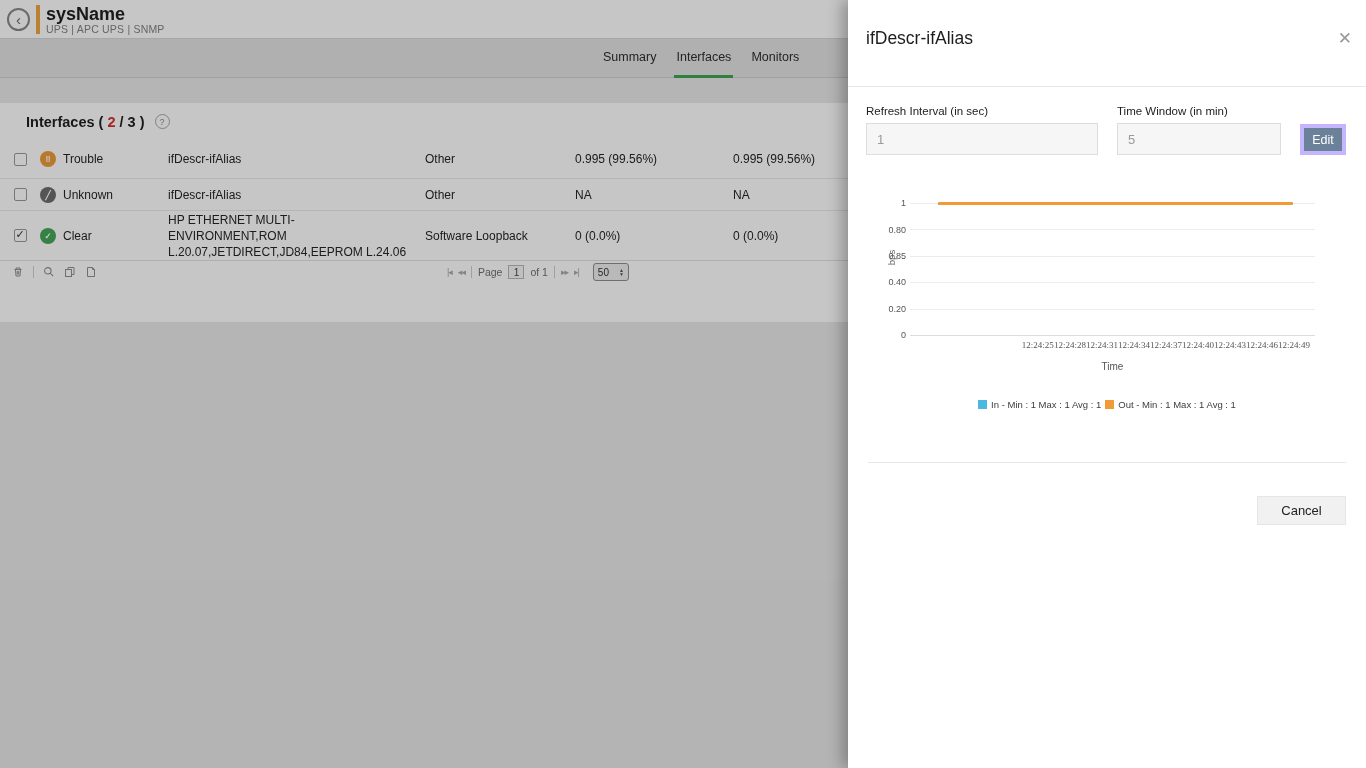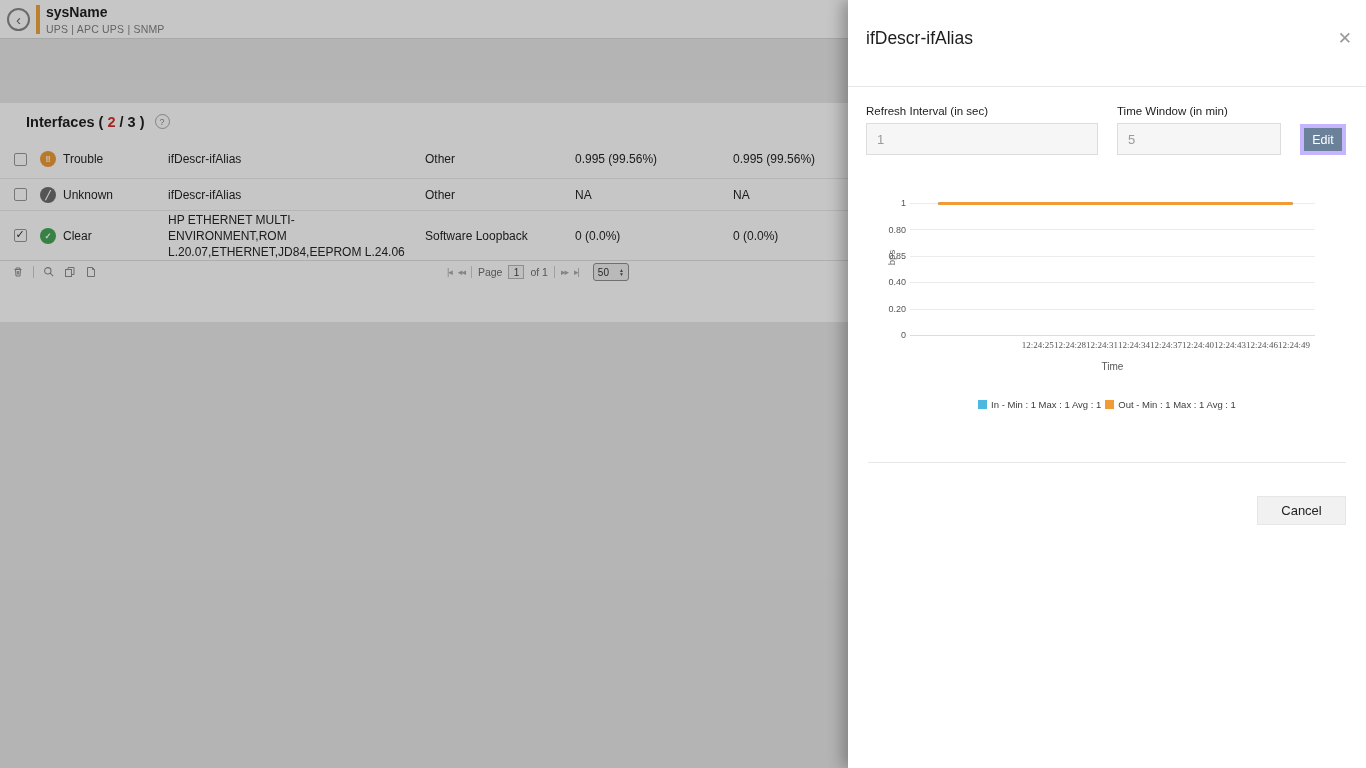--- a/index.html
+++ b/index.html
@@ -5,21 +5,21 @@
   * { margin:0; padding:0; box-sizing:border-box; }
   html,body { width:1366px; height:768px; overflow:hidden; }
   body { font-family:"Liberation Sans", sans-serif; background:#e8e8e8; }
   .app { position:relative; width:1366px; height:768px; overflow:hidden; }
 
   
   .left-app { position:absolute; left:0; top:0; width:848px; height:768px; }
   .topbar { position:absolute; left:0; top:0; width:100%; height:39px; background:#ffffff; border-bottom:1px solid #d8d8d8; }
   .back-btn { position:absolute; left:7px; top:8px; width:23px; height:23px; border-radius:50%; border:2px solid #8a8a8a; background:transparent; color:#666; font-size:15px; line-height:19px; text-align:center; cursor:pointer; padding:0; }
   .accent-bar { position:absolute; left:36px; top:5px; width:4px; height:29px; }
-  .dev-title { position:absolute; left:46px; top:4px; font-size:14px; font-weight:bold; color:#1f1f1f; }
+  .dev-title { position:absolute; left:46px; top:4px; font-size:18px; font-weight:bold; color:#1f1f1f; }
   .dev-sub { position:absolute; left:46px; top:23px; font-size:10.5px; color:#828282; letter-spacing:.2px; }
 
   .tabbar { position:absolute; left:0; top:39px; width:100%; height:39px; background:#e3e3e3; border-bottom:1px solid #cfcfcf; }
   .tabs { position:absolute; left:601px; top:0; height:39px; display:flex; gap:16px; }
   .tab { font-size:12.5px; color:#2e2e2e; line-height:37px; padding:0 2px; cursor:pointer; }
   .tab.active { box-shadow: inset 0 -3px 0 #3fa553; }
 
   .content { position:absolute; left:0; top:79px; width:100%; height:500px; background:#e9e9e9; }
   .card { position:absolute; left:0; top:24px; width:848px; height:219px; background:#ffffff; }
   .card-header { position:relative; height:37px; padding-left:26px; display:flex; align-items:center; }
@@ -88,20 +88,27 @@
   <div class="left-app">
     <div class="topbar">
       <button class="back-btn">
         <span>‹</span>
       </button>
       <div class="accent-bar" style="background: rgb(240, 166, 64);"></div>
       <div class="dev-title">sysName</div>
       <div class="dev-sub">UPS | APC UPS  | SNMP</div>
     </div>
 
+    <div class="tabbar">
+      <div class="tabs">
+        <div class="tab">Summary</div>
+        <div class="tab active">Interfaces</div>
+        <div class="tab">Monitors</div>
+      </div>
+    </div>
 
     <div class="content">
       <div class="card">
         <div class="card-header">
           <span class="card-title">
             <span>Interfaces</span>&nbsp;<span>(</span>&nbsp;<span class="count-red">2</span>&nbsp;<span>/</span>&nbsp;<span>3</span>&nbsp;<span>)</span>
           </span>
           <span class="help-badge">?</span>
         </div>
 
@@ -135,21 +142,21 @@
         </div>
 
         <div class="tbl-row row3">
           <div class="cb-cell">
               <input type="checkbox" class="cbx" checked="checked" style="">
             </div>
           <div class="td status-cell">
             <span class="sicon" style="background: rgb(70, 167, 88);"><span>✓</span></span>
             <span>Clear</span>
           </div>
-          <div class="td name-cell">HP ETHERNET MULTI-ENVIRONMENT,ROM L.20.07,ETHERNET,JD84,EEPROM L.24.06</div>
+          <div class="td name-cell">HP ETHERNET MULTI-ENVIRONMENT,ROM L.20.07,JETDIRECT,JD84,EEPROM L.24.06</div>
           <div class="td">Software Loopback</div>
           <div class="td">0 (0.0%)</div>
           <div class="td">0 (0.0%)</div>
         </div>
 
         <div class="tbl-toolbar">
           <span class="tool-ic">
             <svg class="icn" width="12" height="12" viewBox="0 0 12 12" fill="none" stroke="#8f8f8f" stroke-width="1">
                 <path d="M2.5 3.5h7M4 3.5V2h4v1.5M3.5 3.5l.5 6.5h4l.5-6.5M5.3 5v3.5M6.7 5v3.5"></path>
               </svg>

